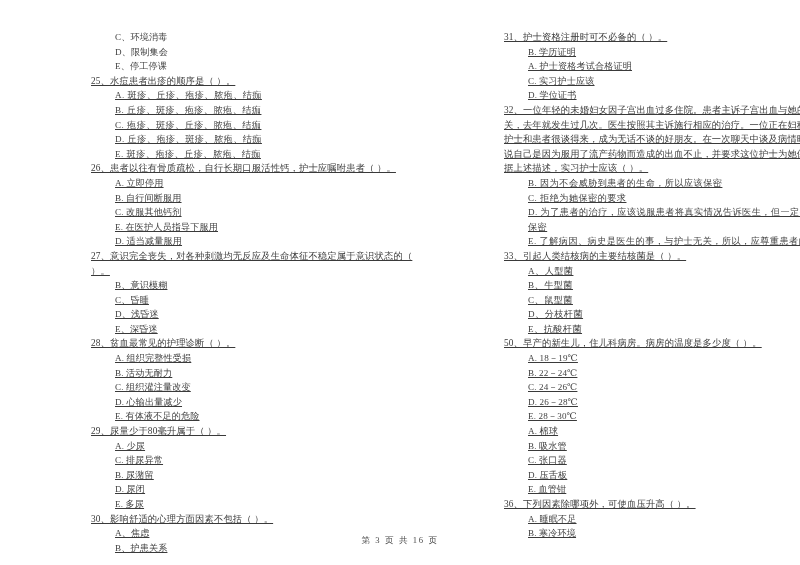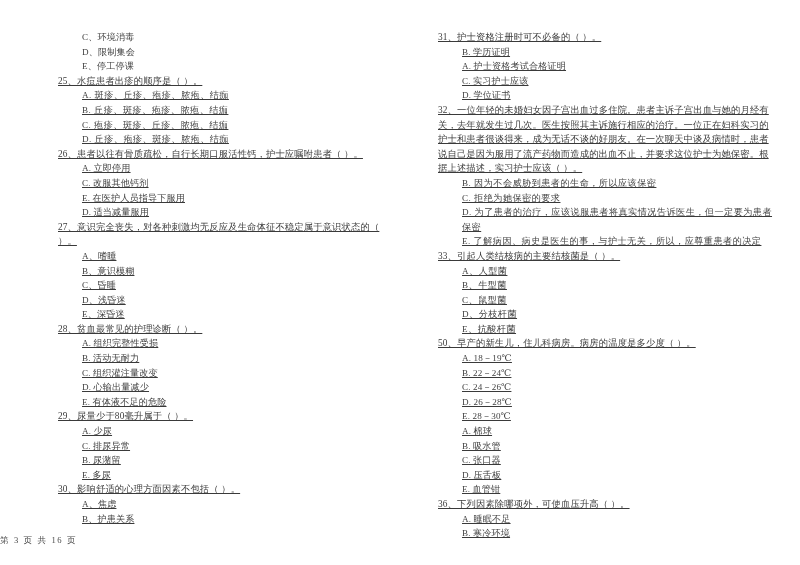--- a/index.html
+++ b/index.html
@@ -24,20 +24,21 @@
   }
   .columns {
     display: flex;
     flex-direction: row;
     gap: 26px;
     height: 480px;
   }
   .col {
     width: 338px;
     flex: 0 0 338px;
+    margin-left: 33px;
   }
   .col-right {
     padding-left: 16px;
   }
   .q {
     margin: 0 0 0 0;
     text-decoration: underline;
   }
   .q-stem {
     font-size: 9.3px;
@@ -68,21 +69,21 @@
     margin: 0;
     padding-left: 24px;
     letter-spacing: 0.15px;
     color: #3f3f3f;
   }
   .footer {
     position: absolute;
     left: 0;
     right: 0;
     bottom: 18px;
-    text-align: left;
+    text-align: center;
     font-size: 8.6px;
     letter-spacing: 1.6px;
     color: #4a4a4a;
   }
 </style>
 </head>
 <body>
 
 <div class="page">
   <div class="columns">
@@ -92,53 +93,55 @@
       <div class="orphan">C、环境消毒</div>
       <div class="orphan">D、限制集会</div>
       <div class="orphan">E、停工停课</div>
 
       <div class="q">
         <div class="q-stem">25、水痘患者出疹的顺序是（        ）。</div>
         <div class="opt sp">A. 斑疹、丘疹、疱疹、脓疱、结痂</div>
         <div class="opt sp">B. 丘疹、斑疹、疱疹、脓疱、结痂</div>
         <div class="opt sp">C. 疱疹、斑疹、丘疹、脓疱、结痂</div>
         <div class="opt sp">D. 丘疹、疱疹、斑疹、脓疱、结痂</div>
+        <div class="opt sp">E. 斑疹、疱疹、丘疹、脓疱、结痂</div>
       </div>
 
       <div class="q">
         <div class="q-stem">26、患者以往有骨质疏松，自行长期口服活性钙，护士应嘱咐患者（        ）。</div>
         <div class="opt">A. 立即停用</div>
+        <div class="opt">B. 自行间断服用</div>
         <div class="opt">C. 改服其他钙剂</div>
         <div class="opt">E. 在医护人员指导下服用</div>
         <div class="opt">D. 适当减量服用</div>
       </div>
 
       <div class="q">
         <div class="q-stem">27、意识完全丧失，对各种刺激均无反应及生命体征不稳定属于意识状态的（        ）。</div>
-        <div class="opt">A、嗜睡</div>
         <div class="opt">B、意识模糊</div>
         <div class="opt">C、昏睡</div>
         <div class="opt">D、浅昏迷</div>
         <div class="opt">E、深昏迷</div>
       </div>
 
       <div class="q">
         <div class="q-stem">28、贫血最常见的护理诊断（        ）。</div>
         <div class="opt">A. 组织完整性受损</div>
         <div class="opt">B. 活动无耐力</div>
         <div class="opt">C. 组织灌注量改变</div>
         <div class="opt">D. 心输出量减少</div>
         <div class="opt">E. 有体液不足的危险</div>
       </div>
 
       <div class="q">
         <div class="q-stem">29、尿量少于80毫升属于（        ）。</div>
         <div class="opt">A. 少尿</div>
         <div class="opt">C. 排尿异常</div>
         <div class="opt">B. 尿潴留</div>
+        <div class="opt">D. 尿闭</div>
         <div class="opt">E. 多尿</div>
       </div>
 
       <div class="q">
         <div class="q-stem">30、影响舒适的心理方面因素不包括（        ）。</div>
         <div class="opt">A、焦虑</div>
         <div class="opt">B、护患关系</div>
 
       </div>
 

